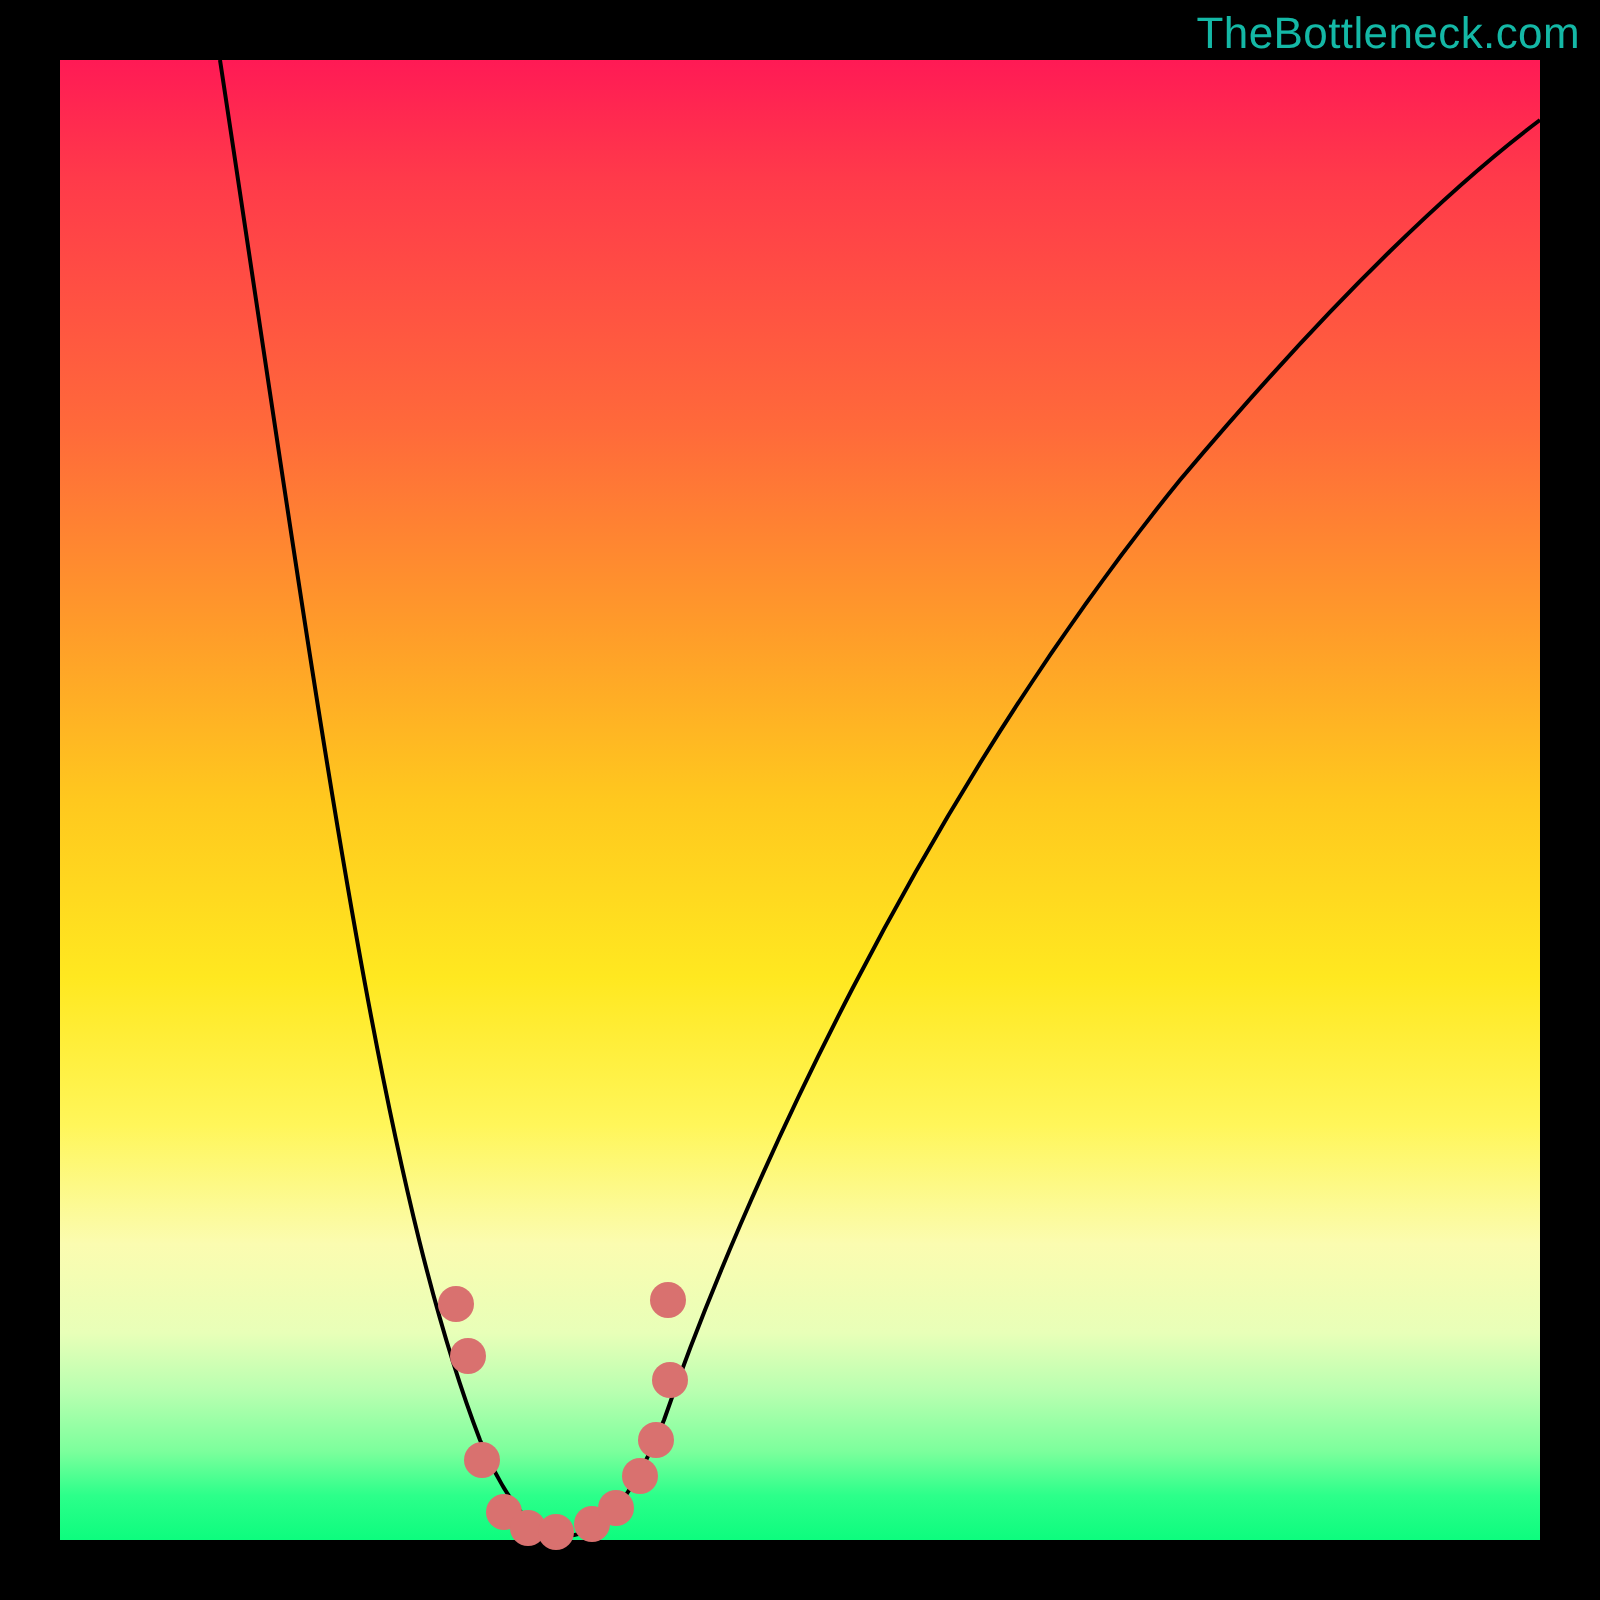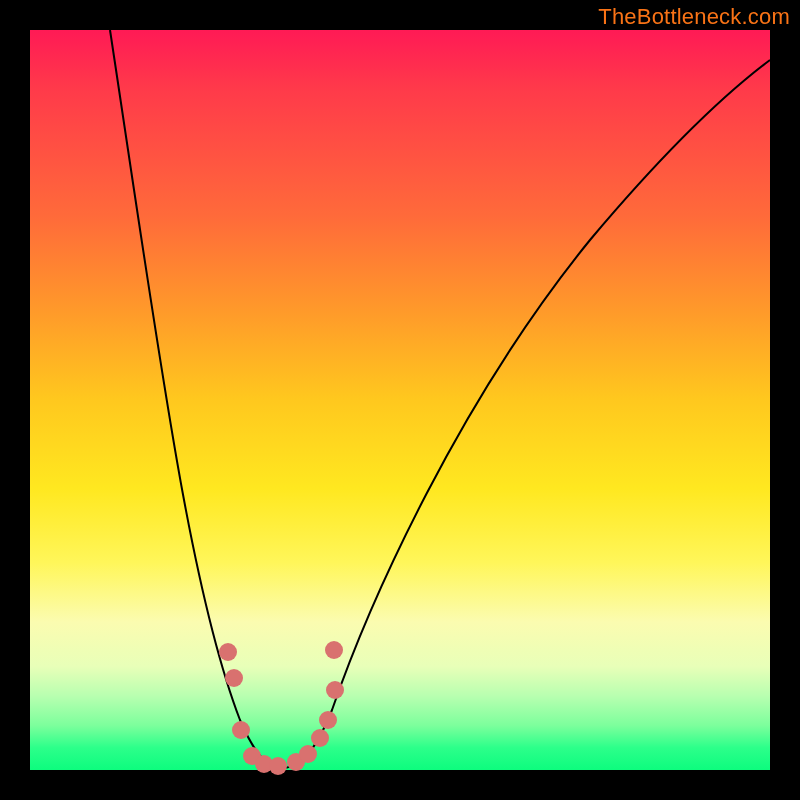--- a/index.html
+++ b/index.html
@@ -39,21 +39,21 @@
       #b8ffb0 90%,
       #7cff9c 94%,
       #2cff8a 97%,
       #0dfc7e 100%
     );
   }
   .watermark {
     position: absolute;
     top: 4px;
     right: 10px;
-    color: #f97316;
+    color: #14b8a6;
     font-size: 22px;
     letter-spacing: 0.2px;
     user-select: none;
   }
   svg.curve {
     position: absolute;
     left: 0;
     top: 0;
     width: 740px;
     height: 740px;

